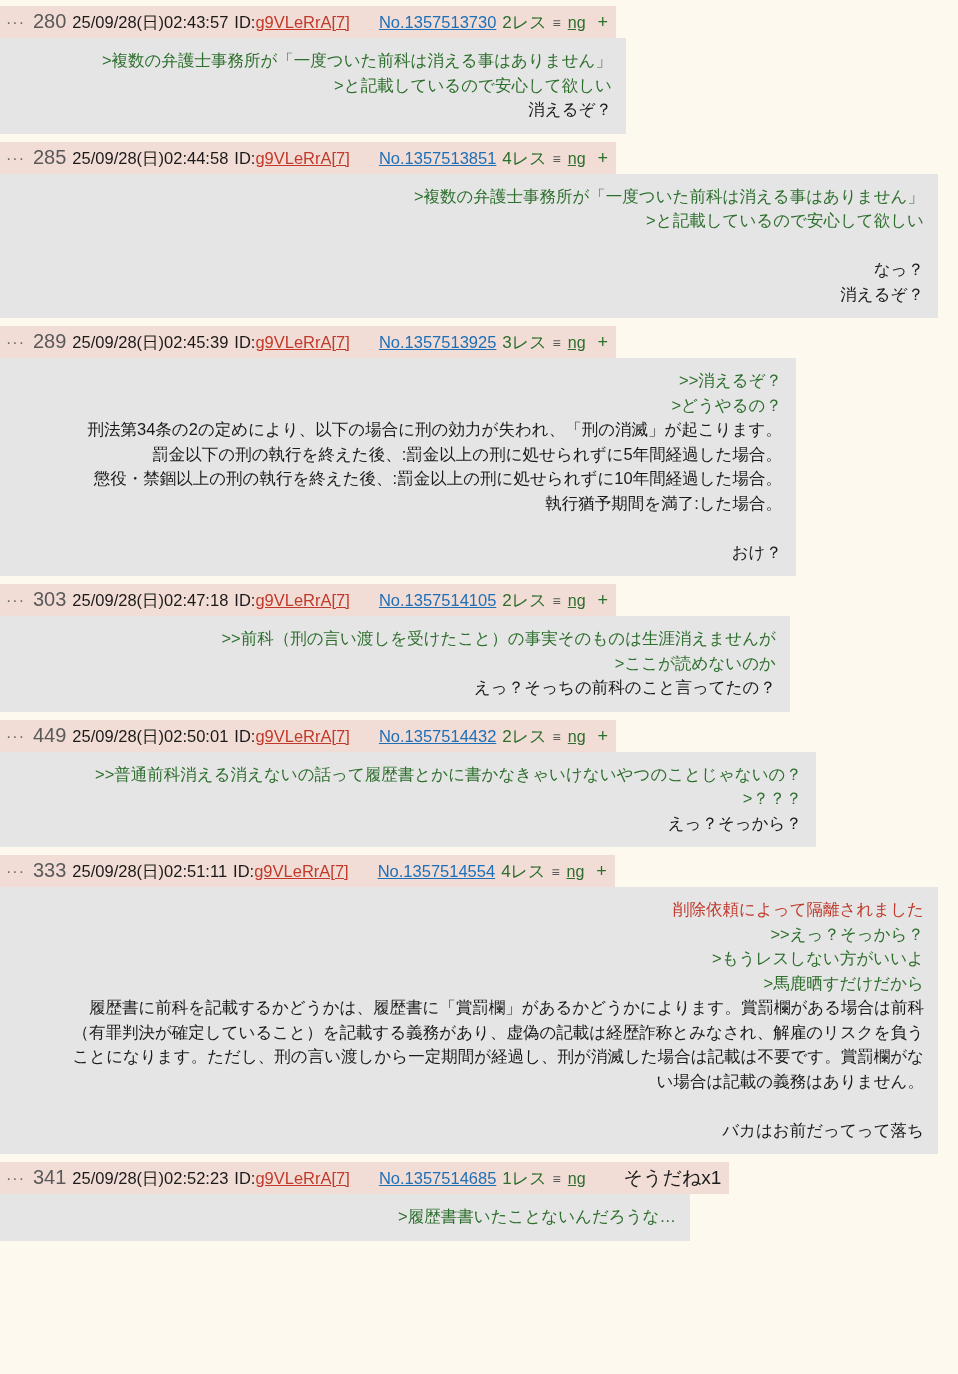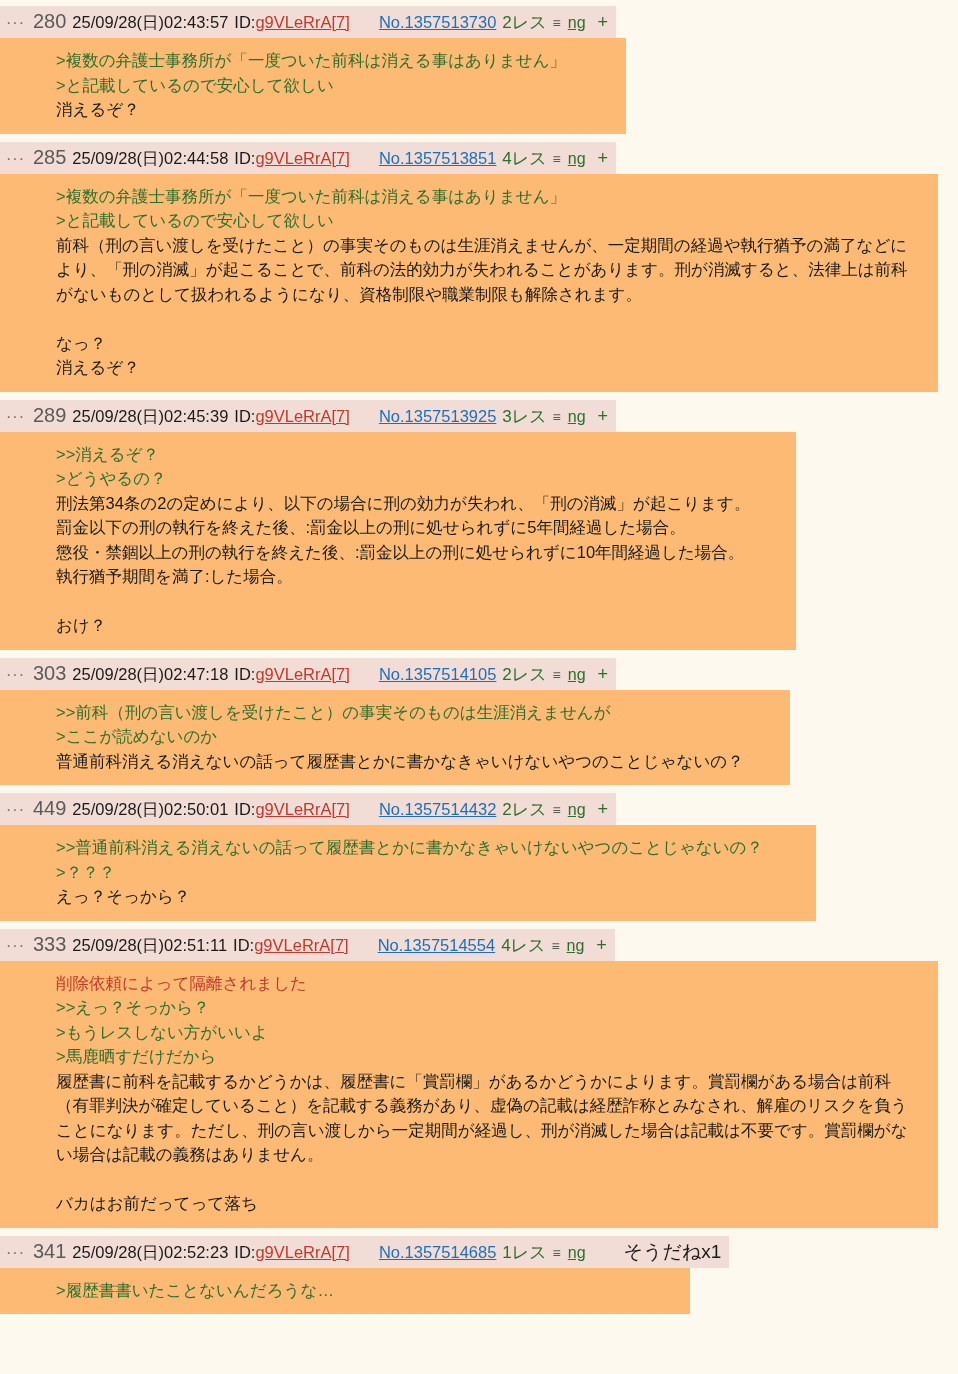--- a/index.html
+++ b/index.html
@@ -88,27 +88,28 @@
     cursor: pointer;
     padding-left: 4px;
   }
   .soudane {
     color: #1a1a1a;
     font-size: 19px;
     padding-left: 6px;
     margin-left: 24px;
   }
   .post-body {
-    background: #fdba74;
+    background: #e5e5e5;
     padding: 10px 14px 12px 56px;
     font-size: 16.5px;
     line-height: 24.5px;
     width: fit-content;
     max-width: 902px;
     box-sizing: content-box;
+    text-align: right;
   }
   .line {
     white-space: pre-wrap;
     word-break: break-word;
   }
   .line.quote {
     color: #2c6e2c;
   }
   .line.plain {
     color: #1a1a1a;
@@ -150,21 +151,20 @@
         <span><span class="id-label">ID:</span><span class="id-value">g9VLeRrA[7]</span></span>
         <span class="post-no">No.1357513851</span>
         <span class="res-count">4レス</span>
         <span class="list-icon">≡</span>
         <span class="ng-link">ng</span>
         <span class="plus-link">+</span>
       </div>
       <div class="post-body" style="width: 868px;">
         <div class="line quote">&gt;複数の弁護士事務所が「一度ついた前科は消える事はありません」</div>
         <div class="line quote">&gt;と記載しているので安心して欲しい</div>
-        <div class="line plain">前科（刑の言い渡しを受けたこと）の事実そのものは生涯消えませんが、一定期間の経過や執行猶予の満了などにより、「刑の消滅」が起こることで、前科の法的効力が失われることがあります。刑が消滅すると、法律上は前科がないものとして扱われるようになり、資格制限や職業制限も解除されます。</div>
         <div class="line blank"></div>
         <div class="line plain">なっ？</div>
         <div class="line plain">消えるぞ？</div>
       </div>
     </div>
     <div class="post">
       <div class="post-header">
         <span class="dots">···</span>
         <span class="post-num">289</span>
         <span class="post-date">25/09/28(日)02:45:39</span>
@@ -194,21 +194,21 @@
         <span><span class="id-label">ID:</span><span class="id-value">g9VLeRrA[7]</span></span>
         <span class="post-no">No.1357514105</span>
         <span class="res-count">2レス</span>
         <span class="list-icon">≡</span>
         <span class="ng-link">ng</span>
         <span class="plus-link">+</span>
       </div>
       <div class="post-body" style="width: 720px;">
         <div class="line quote">&gt;&gt;前科（刑の言い渡しを受けたこと）の事実そのものは生涯消えませんが</div>
         <div class="line quote">&gt;ここが読めないのか</div>
-        <div class="line plain">普通前科消える消えないの話って履歴書とかに書かなきゃいけないやつのことじゃないの？</div>
+        <div class="line plain">えっ？そっちの前科のこと言ってたの？</div>
       </div>
     </div>
     <div class="post">
       <div class="post-header">
         <span class="dots">···</span>
         <span class="post-num">449</span>
         <span class="post-date">25/09/28(日)02:50:01</span>
         <span><span class="id-label">ID:</span><span class="id-value">g9VLeRrA[7]</span></span>
         <span class="post-no">No.1357514432</span>
         <span class="res-count">2レス</span>

